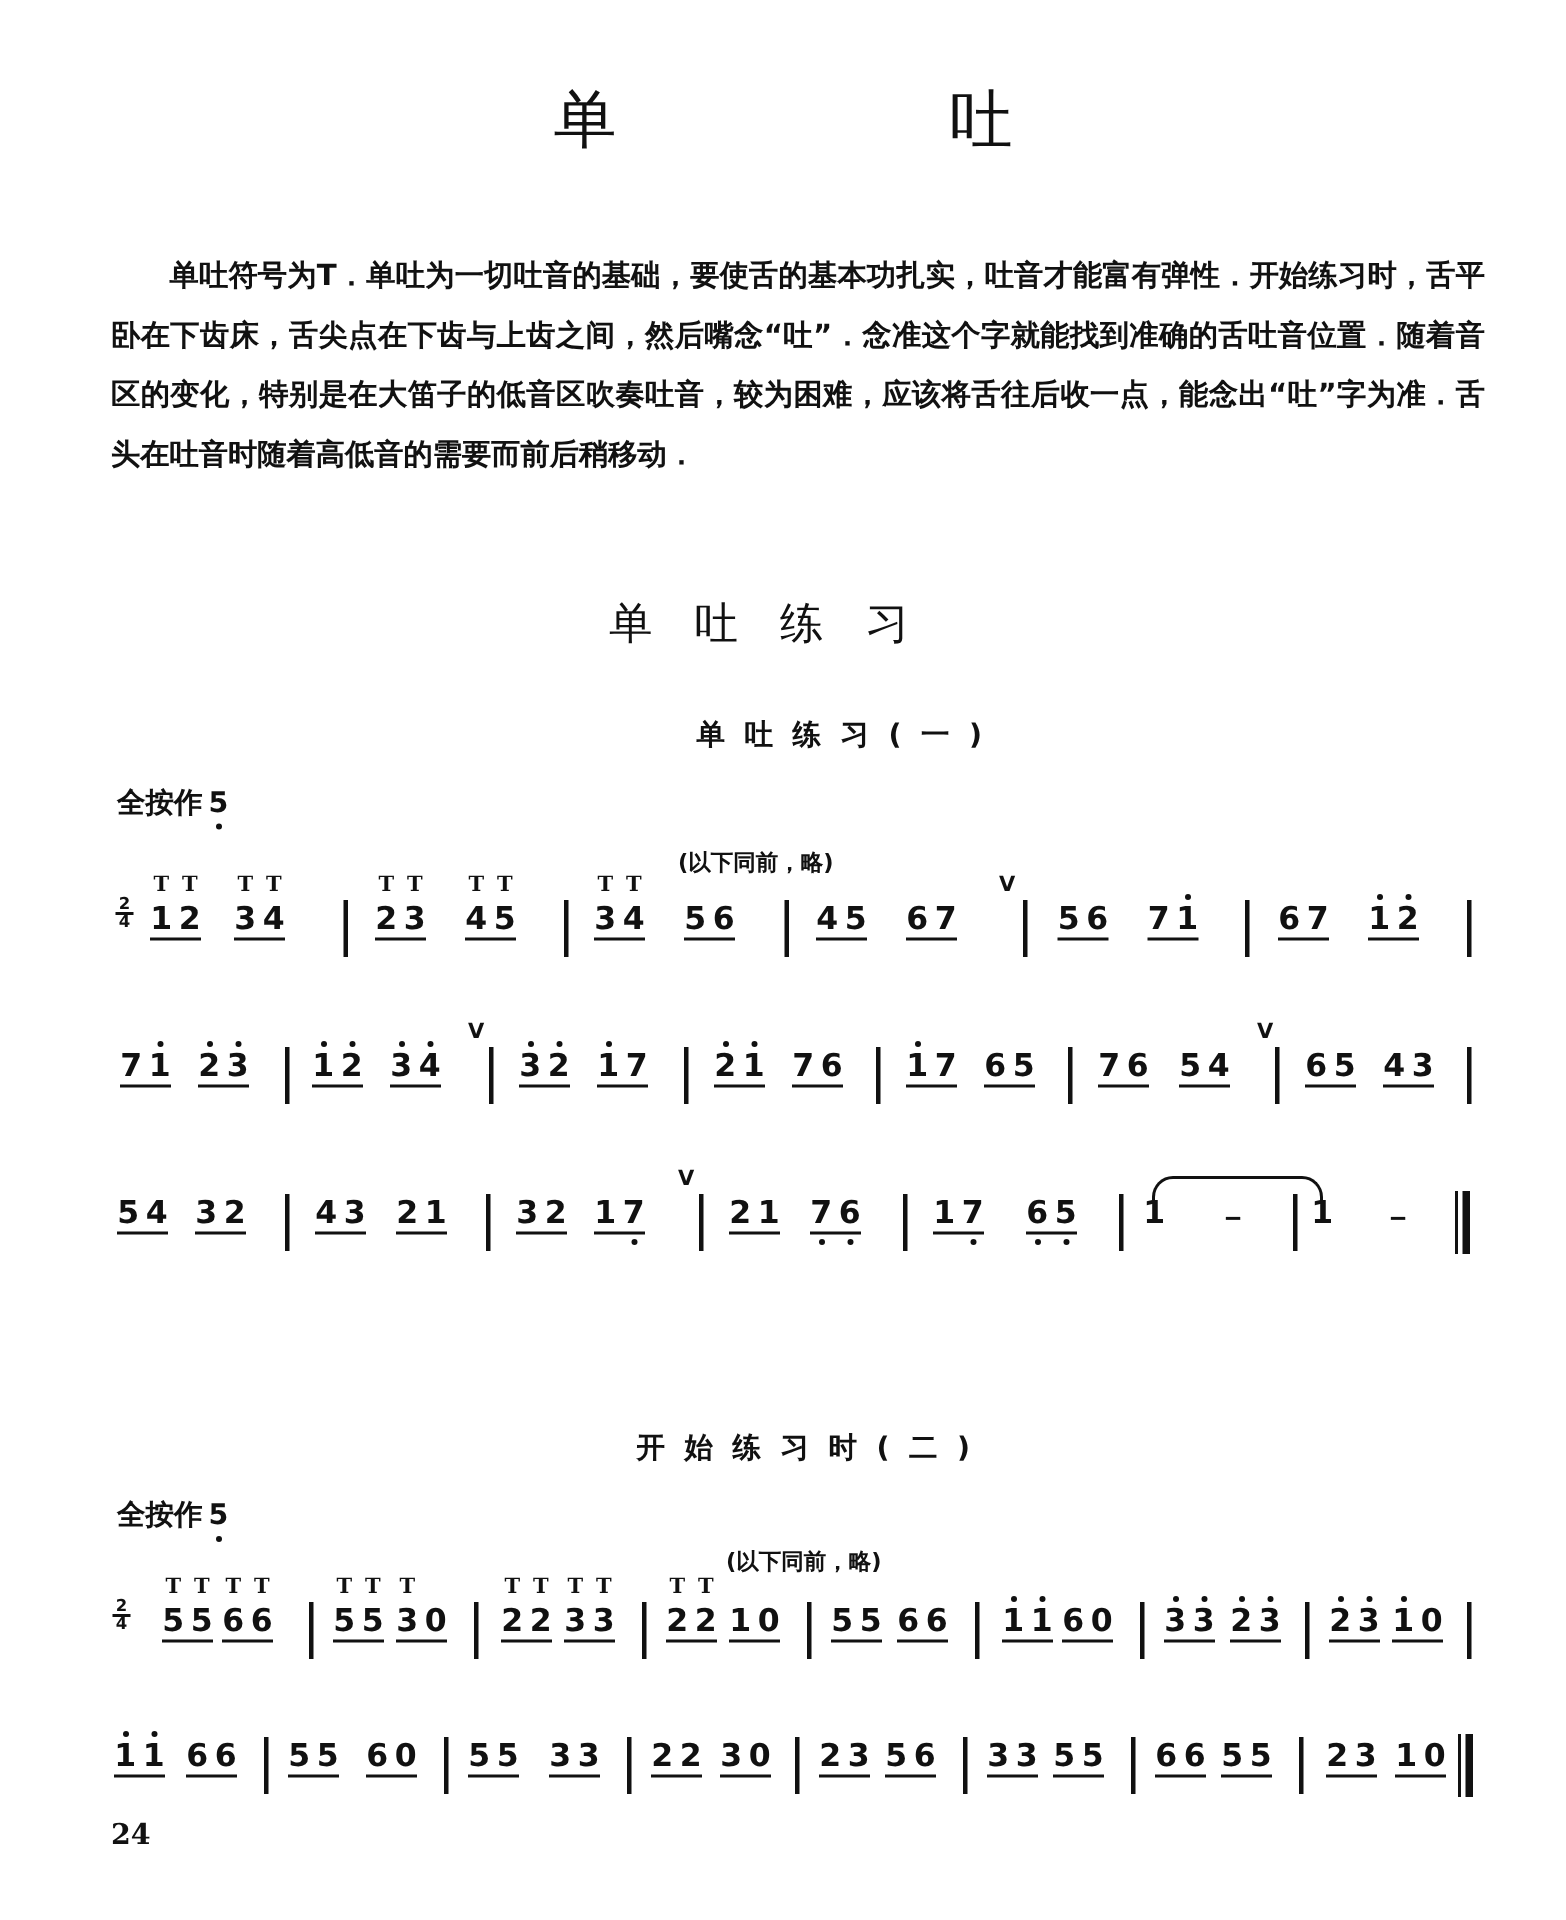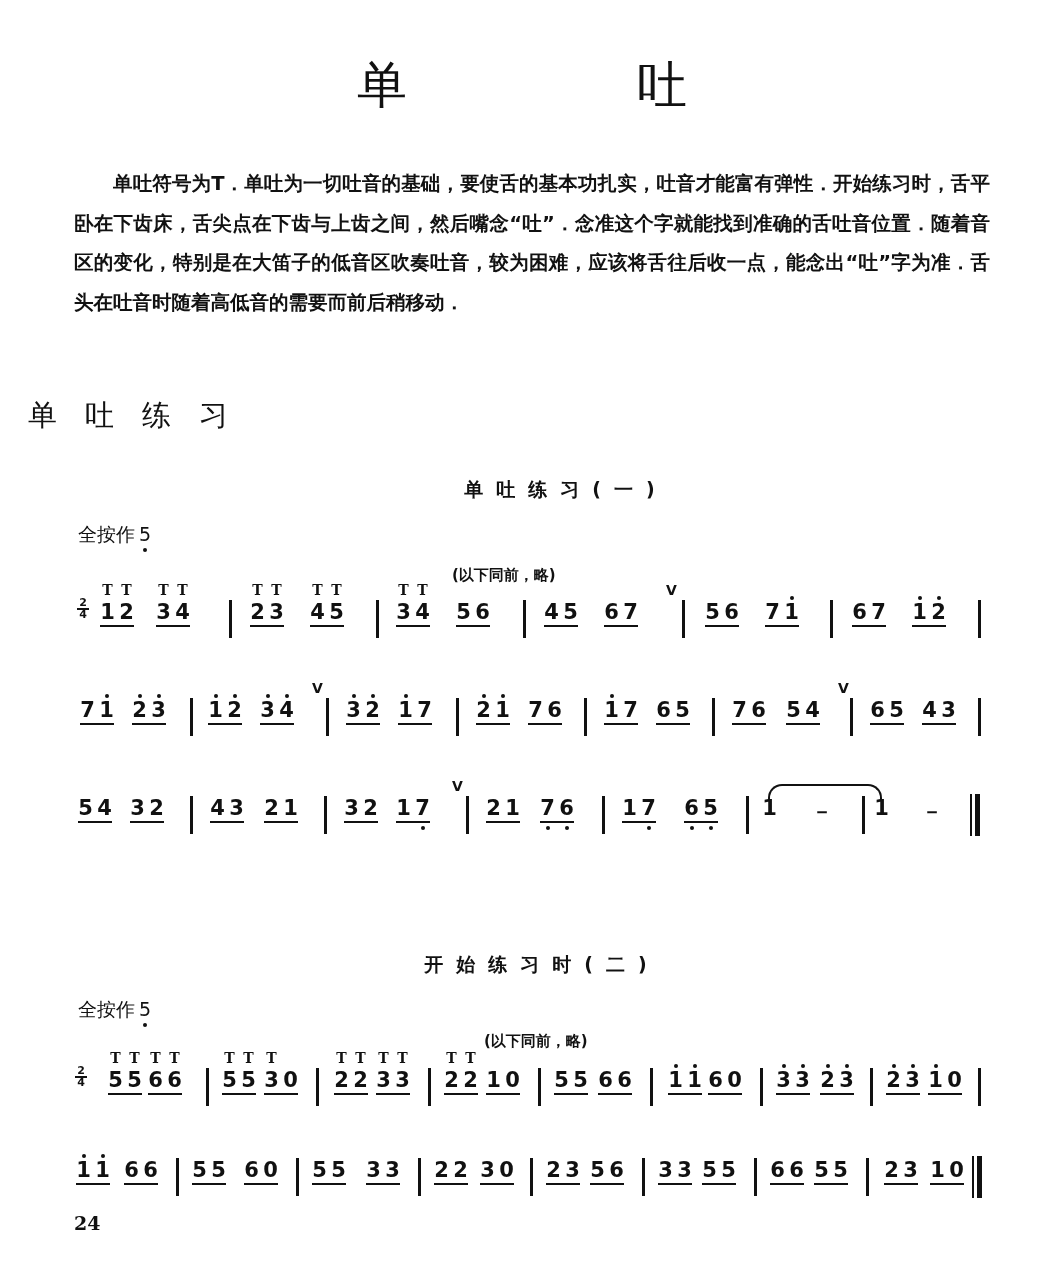--- a/index.html
+++ b/index.html
@@ -1,26 +1,26 @@
 <!DOCTYPE html>
 <html><head>
   <meta charset="utf-8">
   <style>
     html, body { margin: 0; padding: 0; background: #ffffff; }
     body { width: 1044px; height: 1280px; position: relative; overflow: hidden; color: #111;
            font-family: "DejaVu Sans", sans-serif; }
     .page-title { position: absolute; top: 52px; left: 0; width: 1044px; text-align: center;
-                  font-family: "DejaVu Serif", serif; font-size: 50px; letter-spacing: 90px; padding-left: 90px; box-sizing: border-box; }
+                  font-family: "DejaVu Serif", serif; font-size: 42px; letter-spacing: 90px; padding-left: 90px; box-sizing: border-box; }
     .intro { position: absolute; top: 164px; left: 74px; width: 916px; font-size: 19.5px; line-height: 39.5px;
              font-weight: bold; text-align: justify; }
     .intro p { margin: 0; text-indent: 2em; }
-    .section-title { position: absolute; top: 396px; left: 0; width: 1012px; 
+    .section-title { position: absolute; top: 396px; left: 0; width: 1012px; text-align: center;
                      font-family: "DejaVu Serif", serif; font-size: 29px; letter-spacing: 28px; padding-left: 28px; box-sizing: border-box; }
     .ex-title { position: absolute; left: 0; width: 1044px; text-align: center; font-size: 19px; font-weight: bold; letter-spacing: 13px; padding-left: 40px; box-sizing: border-box; }
-    .key { position: absolute; left: 78px; font-size: 19px; font-weight: normal; text-align: center; }
+    .key { position: absolute; left: 78px; font-size: 19px; font-weight: bold; text-align: center; }
     .key .kn { position: relative; display: inline-block; margin-left: 4px; }
     .dot-below::after { content: ""; position: absolute; left: 50%; bottom: -7px; width: 4px; height: 4px; margin-left: -2px; background: #111; border-radius: 50%; }
     .note-remark { position: absolute; font-size: 15px; font-weight: bold; }
     .staff { position: absolute; left: 72px; width: 920px; height: 60px; }
     .time-sig { position: absolute; top: 20px; width: 14px; font-size: 11px; font-weight: bold; line-height: 10px; text-align: center; }
     .time-sig .ln { display: block; height: 2px; background: #111; margin: 0 1px; }
     .bar { position: absolute; top: 22px; width: 3px; height: 38px; background: #111; }
     .dbar { position: absolute; top: 20px; width: 8px; height: 42px; border-left: 2px solid #111; }
     .dbar::after { content: ""; position: absolute; left: 3px; top: 0; width: 5px; height: 42px; background: #111; }
     .grp { position: absolute; top: 22px; display: flex; gap: 4px; }

